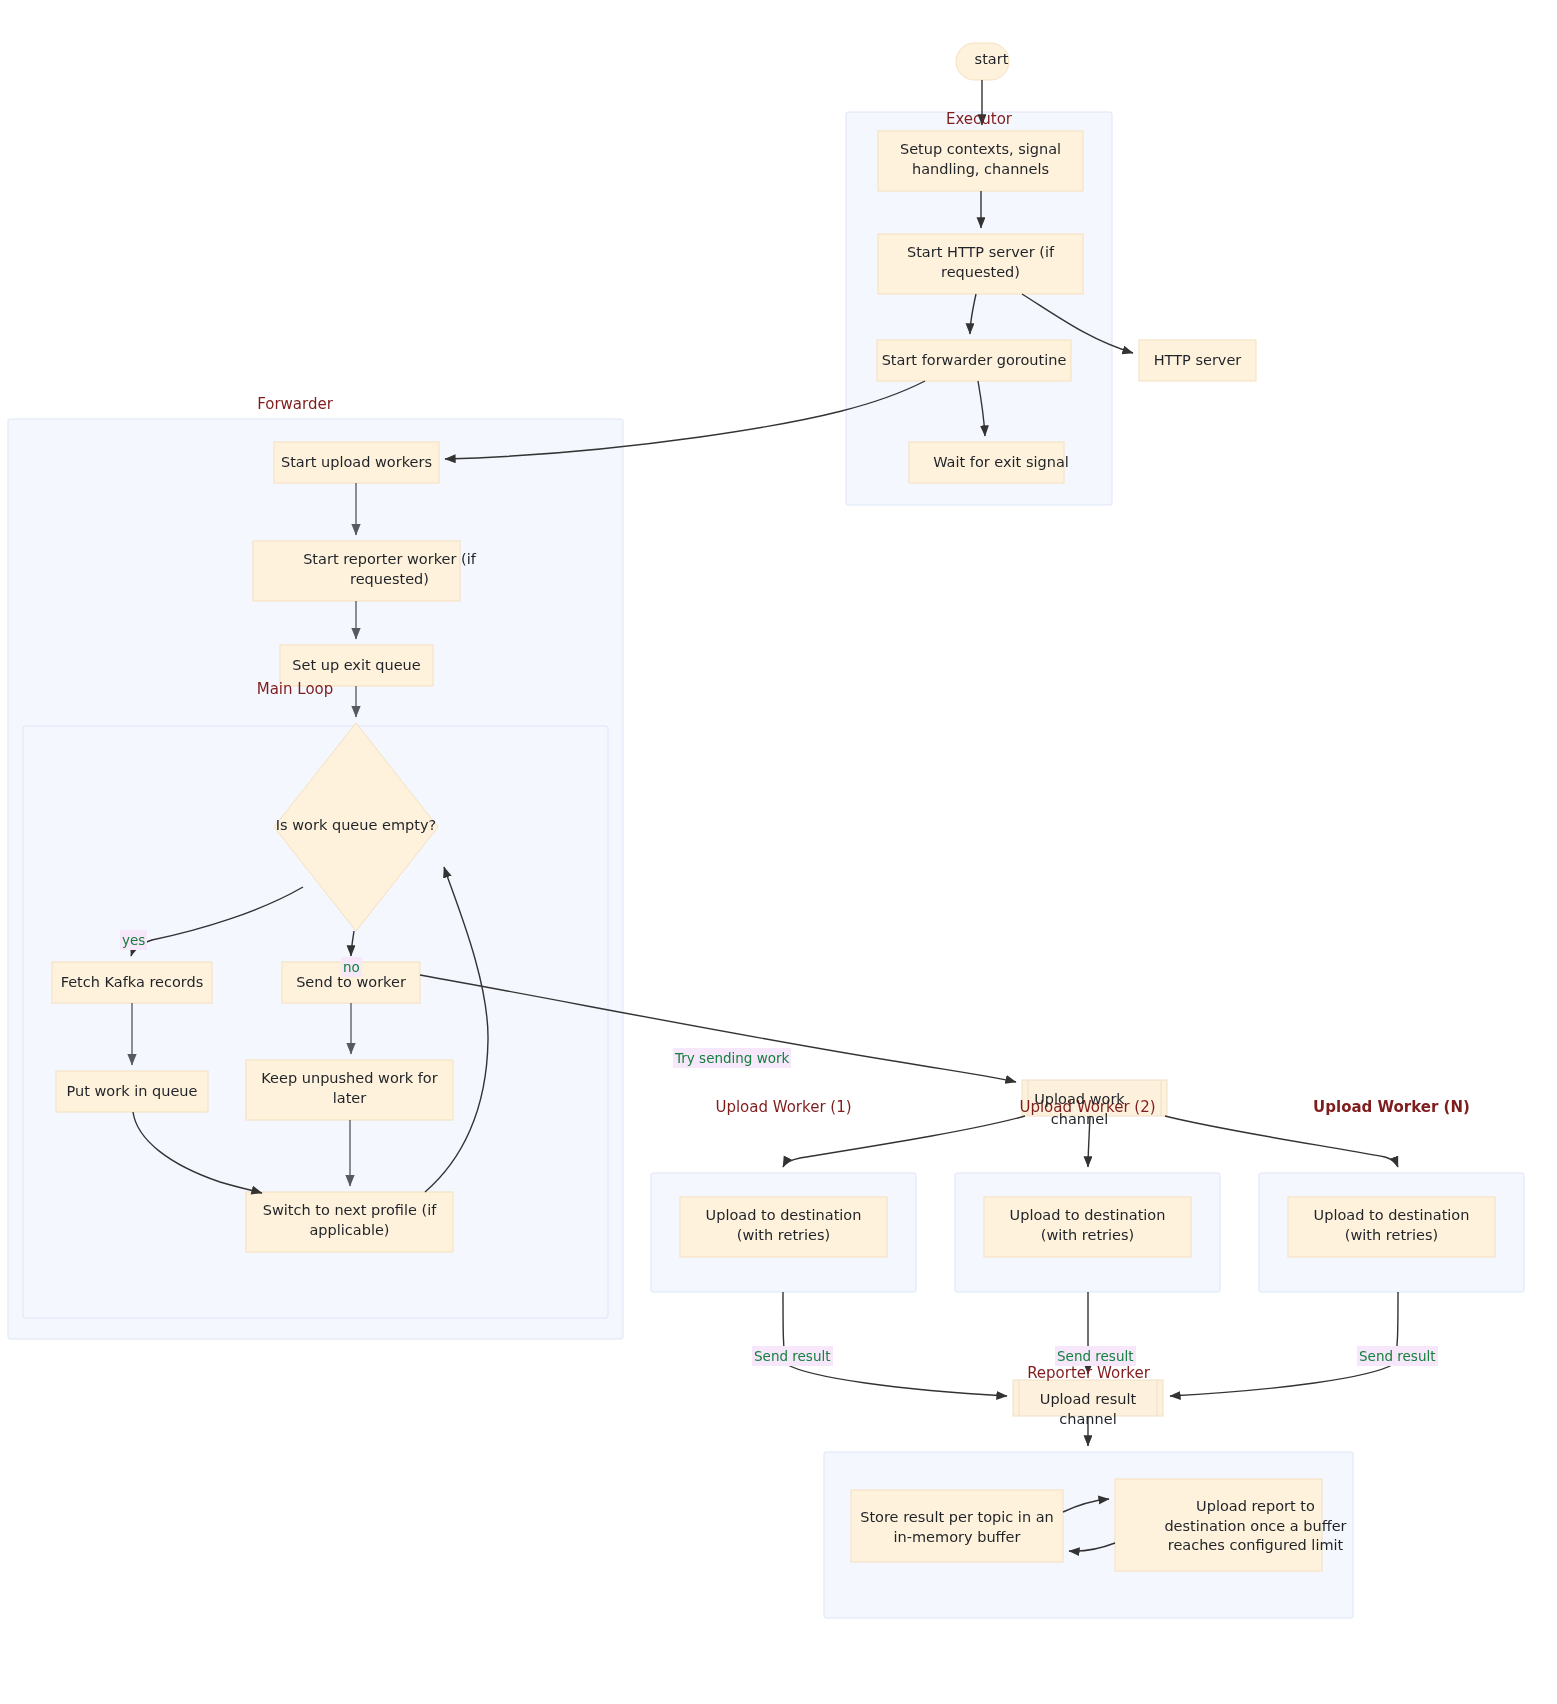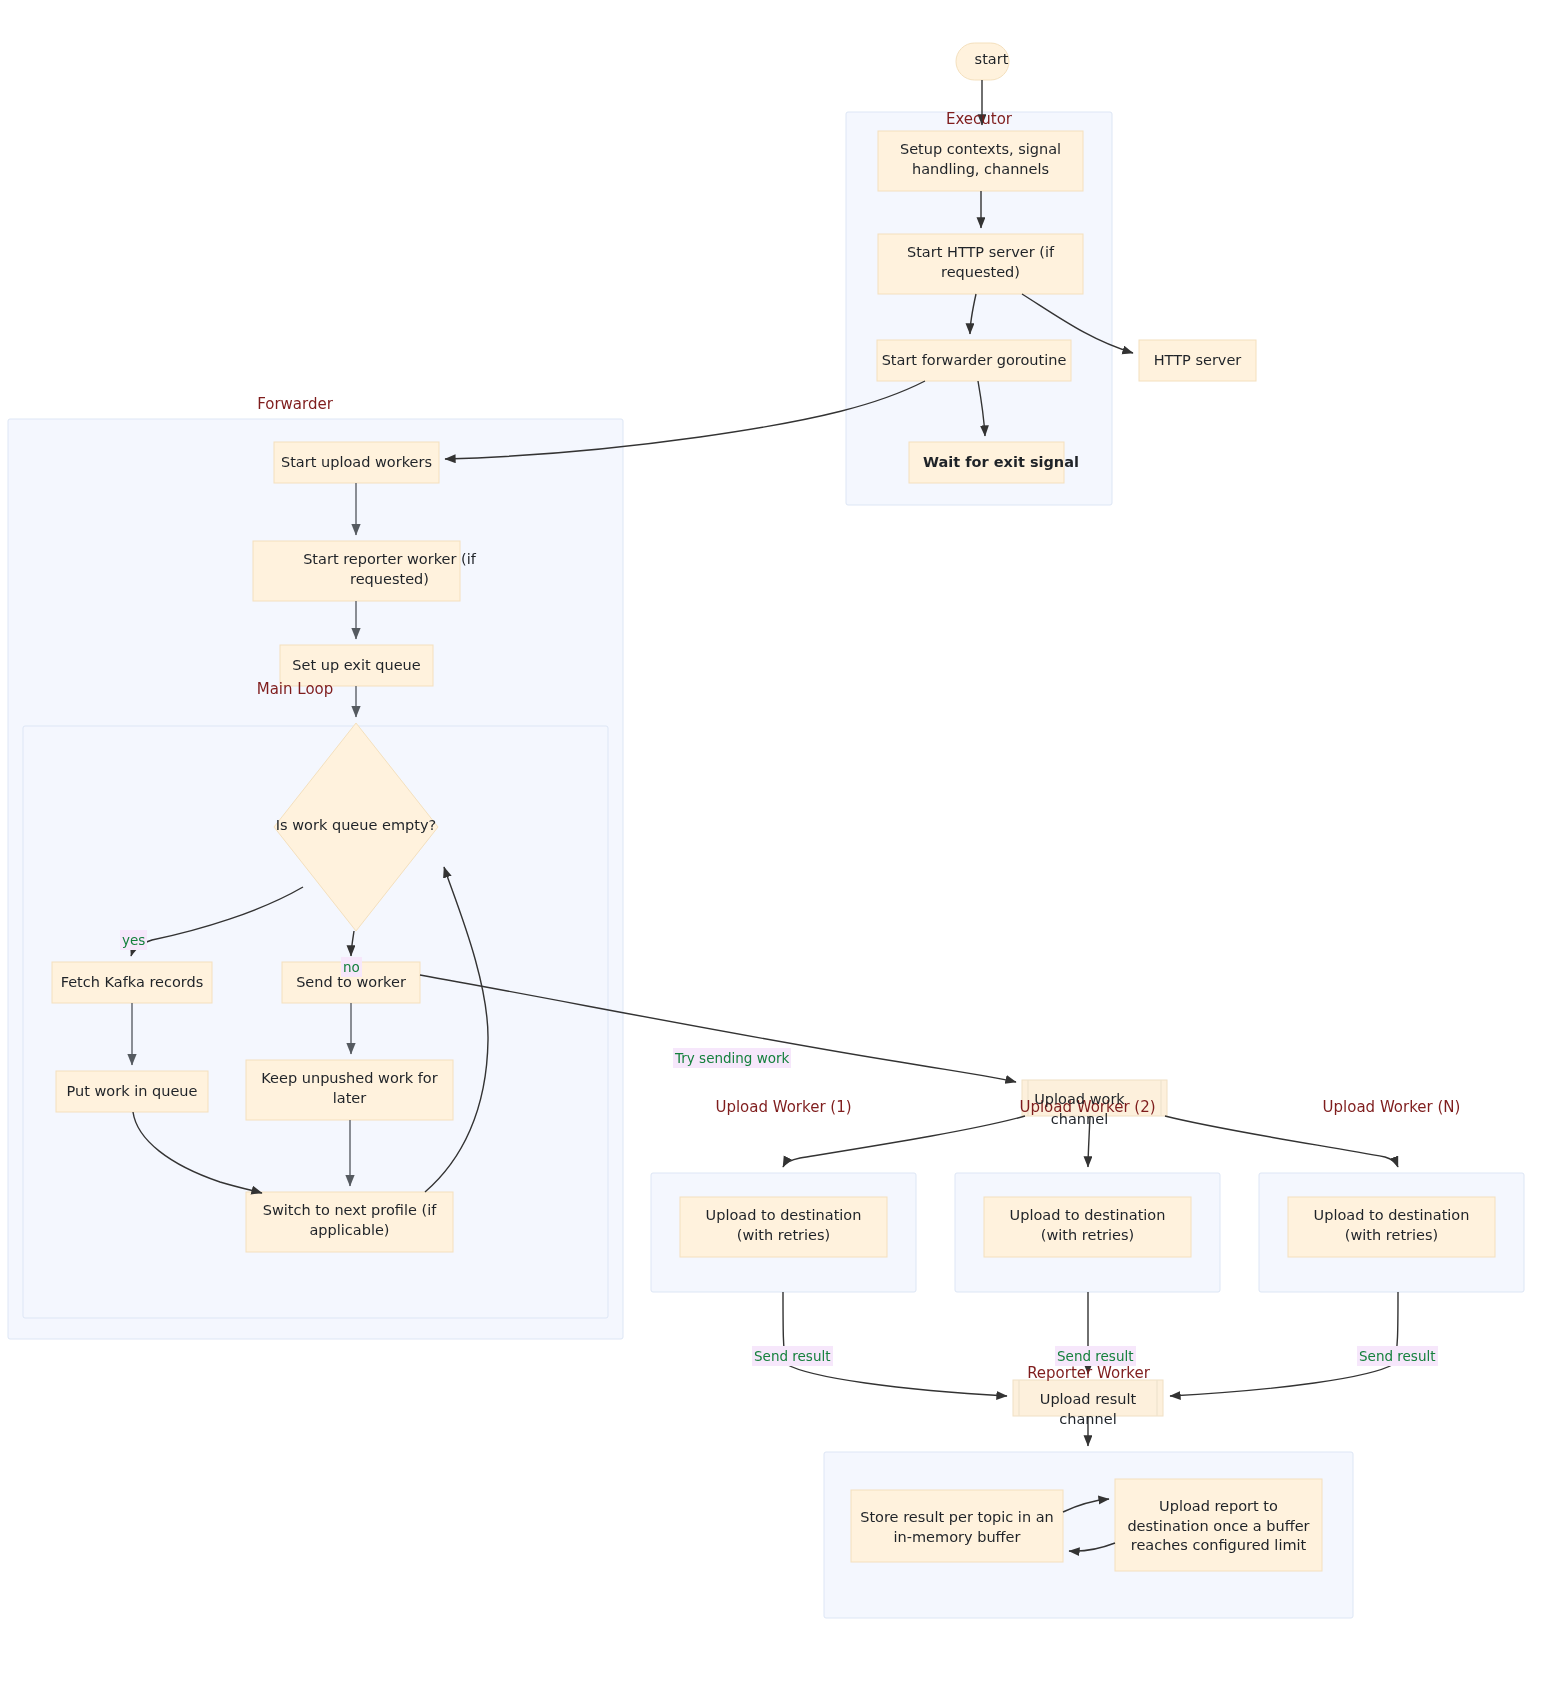--- a/index.html
+++ b/index.html
@@ -117,30 +117,30 @@
     <path class="edge" d="M1115,1543 C1102,1548 1085,1552 1069,1551" marker-end="url(#arrow)"></path>
   </svg>
 
   <div class="lbl node-label" style="left:956px;top:50px;width:71px;">start</div>
 
   <div class="lbl cluster-label" style="left:846px;top:109px;width:266px;">Executor</div>
   <div class="lbl cluster-label" style="left:210px;top:394px;width:170px;">Forwarder</div>
   <div class="lbl cluster-label" style="left:210px;top:679px;width:170px;">Main Loop</div>
   <div class="lbl cluster-label" style="left:651px;top:1097px;width:265px;">Upload Worker (1)</div>
   <div class="lbl cluster-label" style="left:955px;top:1097px;width:265px;">Upload Worker (2)</div>
-  <div class="lbl cluster-label" style="left:1259px;top:1097px;width:265px;">Upload Worker (N)</div>
+  <div class="lbl cluster-label" style="left:1259px;top:1097px;width:265px;font-weight:bold;">Upload Worker (N)</div>
   <div class="lbl cluster-label" style="left:824px;top:1363px;width:529px;">Reporter Worker</div>
 
   <div class="lbl node-label" style="left:878px;top:140px;width:205px;">Setup contexts, signal
 handling, channels</div>
   <div class="lbl node-label" style="left:878px;top:243px;width:205px;">Start HTTP server (if
 requested)</div>
   <div class="lbl node-label" style="left:877px;top:351px;width:194px;">Start forwarder goroutine</div>
   <div class="lbl node-label" style="left:1139px;top:351px;width:117px;">HTTP server</div>
-  <div class="lbl node-label" style="left:909px;top:453px;width:184px;font-weight:bold;">Wait for exit signal</div>
+  <div class="lbl node-label" style="left:909px;top:453px;width:184px;">Wait for exit signal</div>
 
   <div class="lbl node-label" style="left:274px;top:453px;width:165px;">Start upload workers</div>
   <div class="lbl node-label" style="left:253px;top:550px;width:207px;padding-left:33px;">Start reporter worker (if
 requested)</div>
   <div class="lbl node-label" style="left:280px;top:656px;width:153px;">Set up exit queue</div>
 
   <div class="lbl node-label" style="left:266px;top:816px;width:180px;">Is work queue empty?</div>
 
   <div class="lbl node-label" style="left:52px;top:973px;width:160px;">Fetch Kafka records</div>
   <div class="lbl node-label" style="left:282px;top:973px;width:138px;">Send to worker</div>
@@ -155,21 +155,21 @@
 
   <div class="lbl node-label" style="left:680px;top:1206px;width:207px;">Upload to destination
 (with retries)</div>
   <div class="lbl node-label" style="left:984px;top:1206px;width:207px;">Upload to destination
 (with retries)</div>
   <div class="lbl node-label" style="left:1288px;top:1206px;width:207px;">Upload to destination
 (with retries)</div>
 
   <div class="lbl node-label" style="left:851px;top:1508px;width:212px;">Store result per topic in an
 in-memory buffer</div>
-  <div class="lbl node-label" style="left:1115px;top:1497px;width:207px;">Upload report to
+  <div class="lbl node-label" style="left:1115px;top:1497px;width:207px;padding-left:37px;">Upload report to
 destination once a buffer
 reaches configured limit</div>
 
   <div class="lbl edge-label" style="left:120px;top:930px;">yes</div>
   <div class="lbl edge-label" style="left:341px;top:931px;margin-top:26px;">no</div>
   <div class="lbl edge-label" style="left:673px;top:1048px;">Try sending work</div>
   <div class="lbl edge-label" style="left:752px;top:1346px;">Send result</div>
   <div class="lbl edge-label" style="left:1055px;top:1346px;">Send result</div>
   <div class="lbl edge-label" style="left:1357px;top:1346px;">Send result</div>
 

